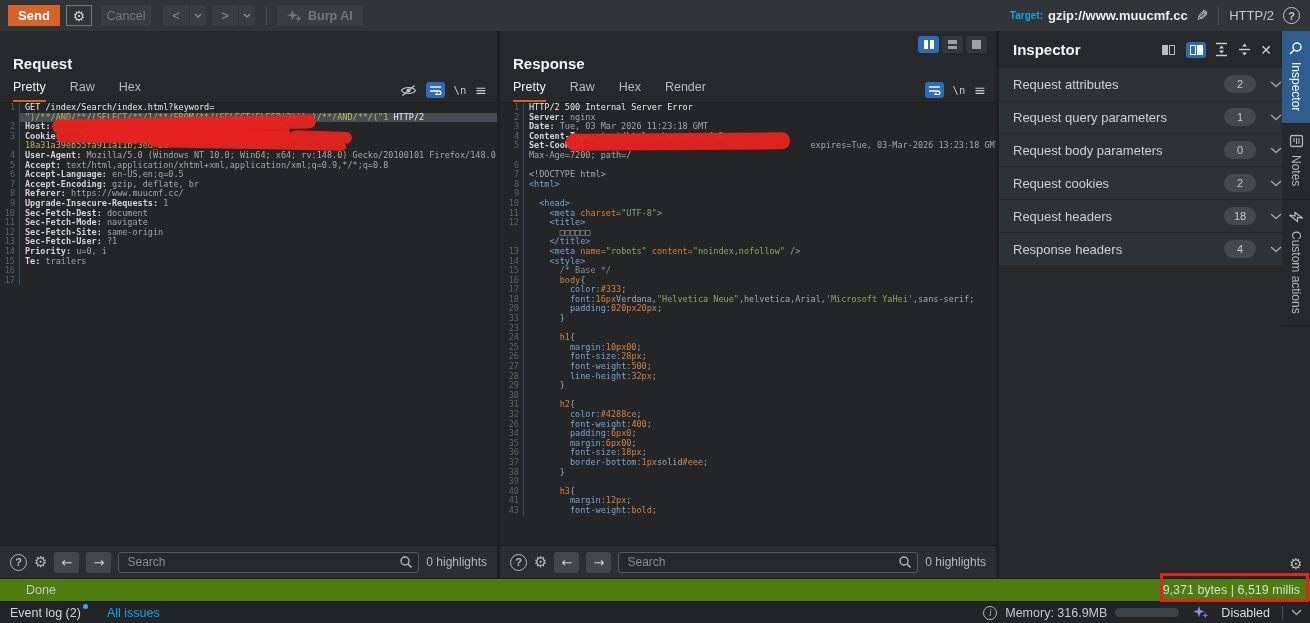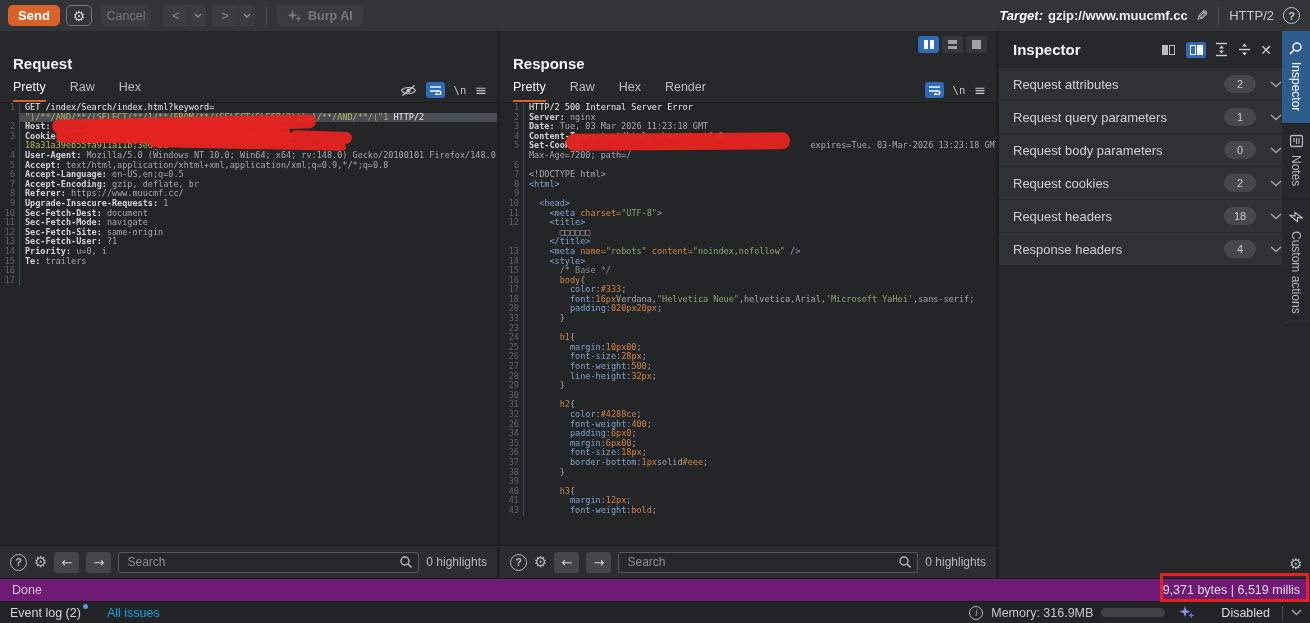--- a/index.html
+++ b/index.html
@@ -7,33 +7,33 @@
   .app {
     position:relative; width:1310px; height:623px; overflow:hidden;
     background:#1d1f21; font-family:"Liberation Sans", sans-serif;
     color:#c6c9cc; font-size:12.5px;
   }
   
   .toolbar {
     position:absolute; left:0; top:0; width:1310px; height:31px;
     background:#323537; display:flex; align-items:center; padding:0 10px 0 8px;
   }
-  .btn { border-radius:5px; display:flex; align-items:center; justify-content:center; cursor:pointer; }
+  .btn { border-radius:0; display:flex; align-items:center; justify-content:center; cursor:pointer; }
   .send-btn { width:52px; height:21px; background:#d9622b; color:#fff; font-weight:bold; font-size:13px; }
   .gear-btn { width:26px; height:21px; margin-left:6px; border:1px solid #76797c; color:#cfd2d4; font-size:14px; font-family:"DejaVu Sans",sans-serif; }
   .dis-btn  { height:21px; background:#3a3d3f; color:#74787b; font-size:12.5px; }
   .cancel-btn { width:50px; margin-left:9px; }
   .splitgrp { display:flex; margin-left:12px; gap:1px; }
   .splitgrp.g2 { margin-left:6px; }
   .split-main { width:26px; height:21px; background:#3a3d3f; border-radius:3px 0 0 3px; color:#8a8e91; font-size:13px; display:flex;align-items:center;justify-content:center; }
   .split-dd   { width:16px; height:21px; background:#3a3d3f; border-radius:0 3px 3px 0; display:flex;align-items:center;justify-content:center; }
   .tb-sep { width:1px; height:18px; background:#4a4d50; margin-left:11px; }
   .burp-ai-btn { margin-left:10px; padding:0 10px; font-weight:bold; gap:6px; }
   .spacer { flex:1; }
-  .target-lbl { font-weight:bold; color:#ffffff; font-size:13px;font-style:italic; }
+  .target-lbl { font-weight:bold; color:#0ea5e9; font-size:10px; }
   .target-url { font-weight:bold; color:#eceeef; font-size:13px; margin-left:5px; }
   .pencil { font-family:"DejaVu Sans",sans-serif; font-size:15px; color:#d4d6d8; margin:0 10px 0 8px; transform:scaleX(-1); display:inline-block; cursor:pointer;}
   .proto { color:#c6c9cc; font-size:13px; margin-left:10px; }
   .qmark { width:17px; height:17px; border:1.5px solid #c6c9cc; border-radius:50%; font-size:11px; font-weight:bold;
            display:flex; align-items:center; justify-content:center; margin-left:9px; color:#c6c9cc; cursor:pointer;}
   
   .panel { position:absolute; top:31px; height:547px; background:#26282a; }
   .req-panel { left:0; width:497px; }
   .resp-panel { left:500px; width:496px; }
   .insp-panel { left:999px; width:283px; background:#26282a; }
@@ -104,36 +104,36 @@
            font-size:11px; display:flex; align-items:center; justify-content:center; padding:0 8px; }
   .chev { margin-left:14px; display:flex; }
   
   .strip-tab { writing-mode:vertical-rl; display:flex; align-items:center; padding:10px 0 12px 0; width:28px;
                color:#b5b9bc; font-size:12px; cursor:pointer; border-bottom:1px solid #1e2022; }
   .strip-tab.active { background:#2e5c8c; color:#fff; }
   .strip-tab svg { margin-bottom:7px; transform:rotate(90deg); }
   .strip-gear { position:absolute; bottom:5px; left:0; width:28px; text-align:center; font-family:"DejaVu Sans",sans-serif;
                 font-size:15px; color:#b5b9bc; cursor:pointer; }
   
-  .statusbar { position:absolute; left:0; top:578px; width:1310px; height:23px; background:#701a75;
-               border-top:1px solid #1b1d1f; display:flex; align-items:center; padding:0 10px 0 12px; }
+  .statusbar { position:absolute; left:0; top:578px; width:1310px; height:23px; background:#4d7c0f;
+               border-top:1px solid #1b1d1f; display:flex; align-items:center; padding:0 10px 0 26px; }
   .status-left { font-size:12.5px; color:#c6c9cc; }
   .metrics { margin-left:auto; font-size:12.5px; color:#dadcde; }
   .bottombar { position:absolute; left:0; top:601px; width:1310px; height:22px; background:#222426;
                border-top:1px solid #17191b; display:flex; align-items:center; padding:0 8px 0 10px; }
   .evlog { font-size:12.5px; color:#d4d6d8; position:relative; cursor:pointer;}
   .evlog .dot { position:absolute; right:-7px; top:-2px; width:5px; height:5px; background:#4a9fe8; border-radius:50%; }
   .allissues { font-size:12.5px; color:#0ea5e9; margin-left:26px; cursor:pointer;}
   .bb-right { margin-left:auto; display:flex; align-items:center; gap:8px; }
   .circ-i { width:14px; height:14px; border:1.3px solid #b5b9bc; border-radius:50%; font-size:9.5px; font-style:italic;
             display:flex; align-items:center; justify-content:center; color:#b5b9bc; font-family:"Liberation Serif",serif; }
   .mem-lbl { font-size:12.5px; color:#c6c9cc; }
   .mem-pill { width:64px; height:9px; background:#3f4244; border-radius:5px; overflow:hidden; }
   .mem-fill { height:100%; width:42%; background:#54575a; border-radius:5px; }
-  .ai-status { font-size:12.5px; color:#dadcde; margin-left:18px; }
+  .ai-status { font-size:12.5px; color:#dadcde; margin-left:4px; }
   .bb-sep { width:1px; height:14px; background:#4a4d50; margin-left:4px; }
   
   .annot { position:absolute; z-index:50; pointer-events:none; }
   .blob { background:#e42320; border-radius:8px; opacity:.96; }
   .blob-host   { left:52px;  top:117px; width:264px; height:14px; transform:rotate(-1.2deg); }
   .blob-mid    { left:84px;  top:122px; width:206px; height:21px; border-radius:11px; }
   .blob-cookie { left:56px;  top:130px; width:238px; height:14px; transform:rotate(.6deg); }
   .blob-ctail  { left:290px; top:131px; width:62px;  height:12px; transform:rotate(2deg); }
   .blob-cwrap  { left:150px; top:141px; width:196px; height:8px;  transform:rotate(1deg); border-radius:4px;}
   .blob-setck  { left:566px; top:133px; width:224px; height:17px; transform:rotate(-.4deg); }

